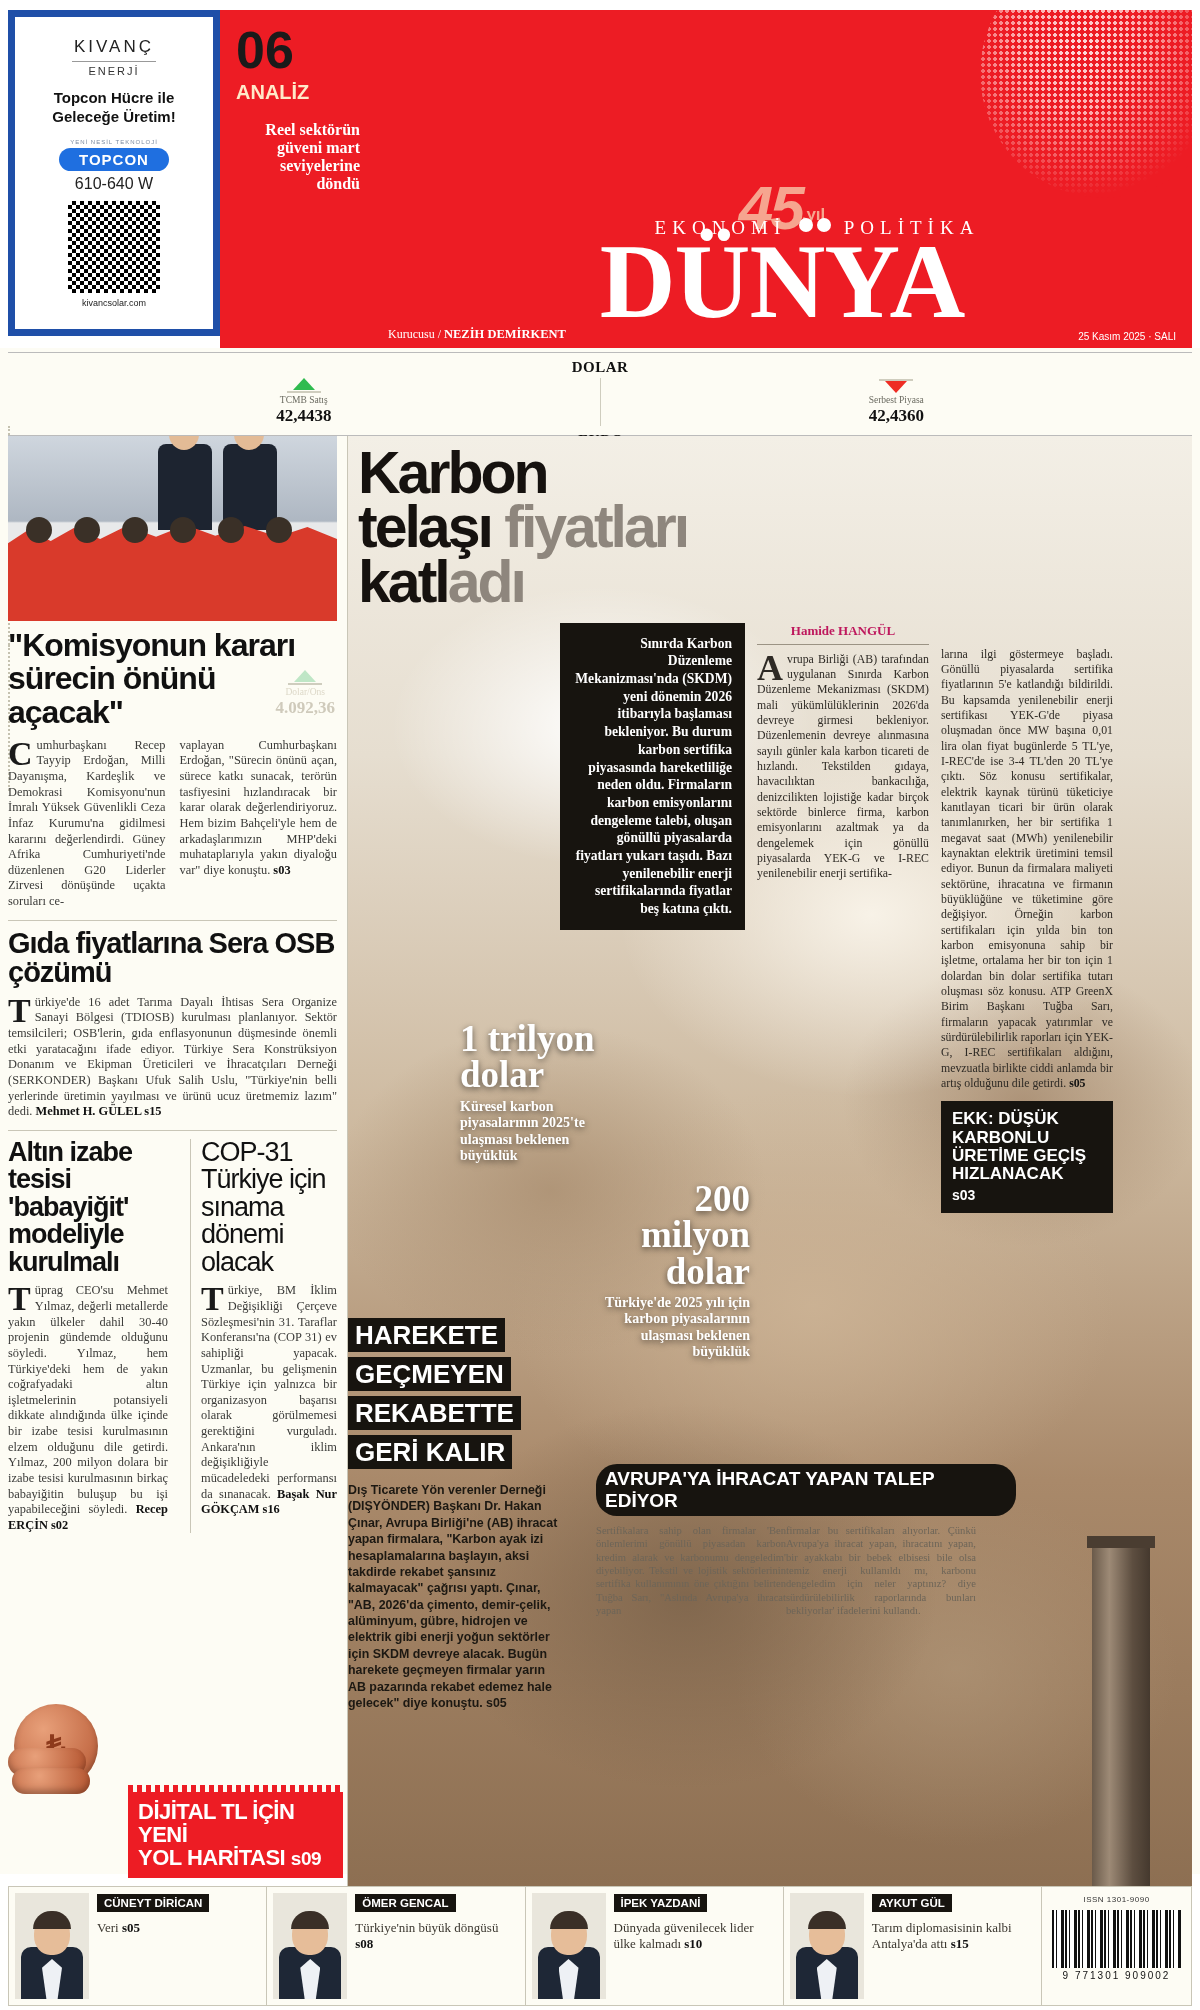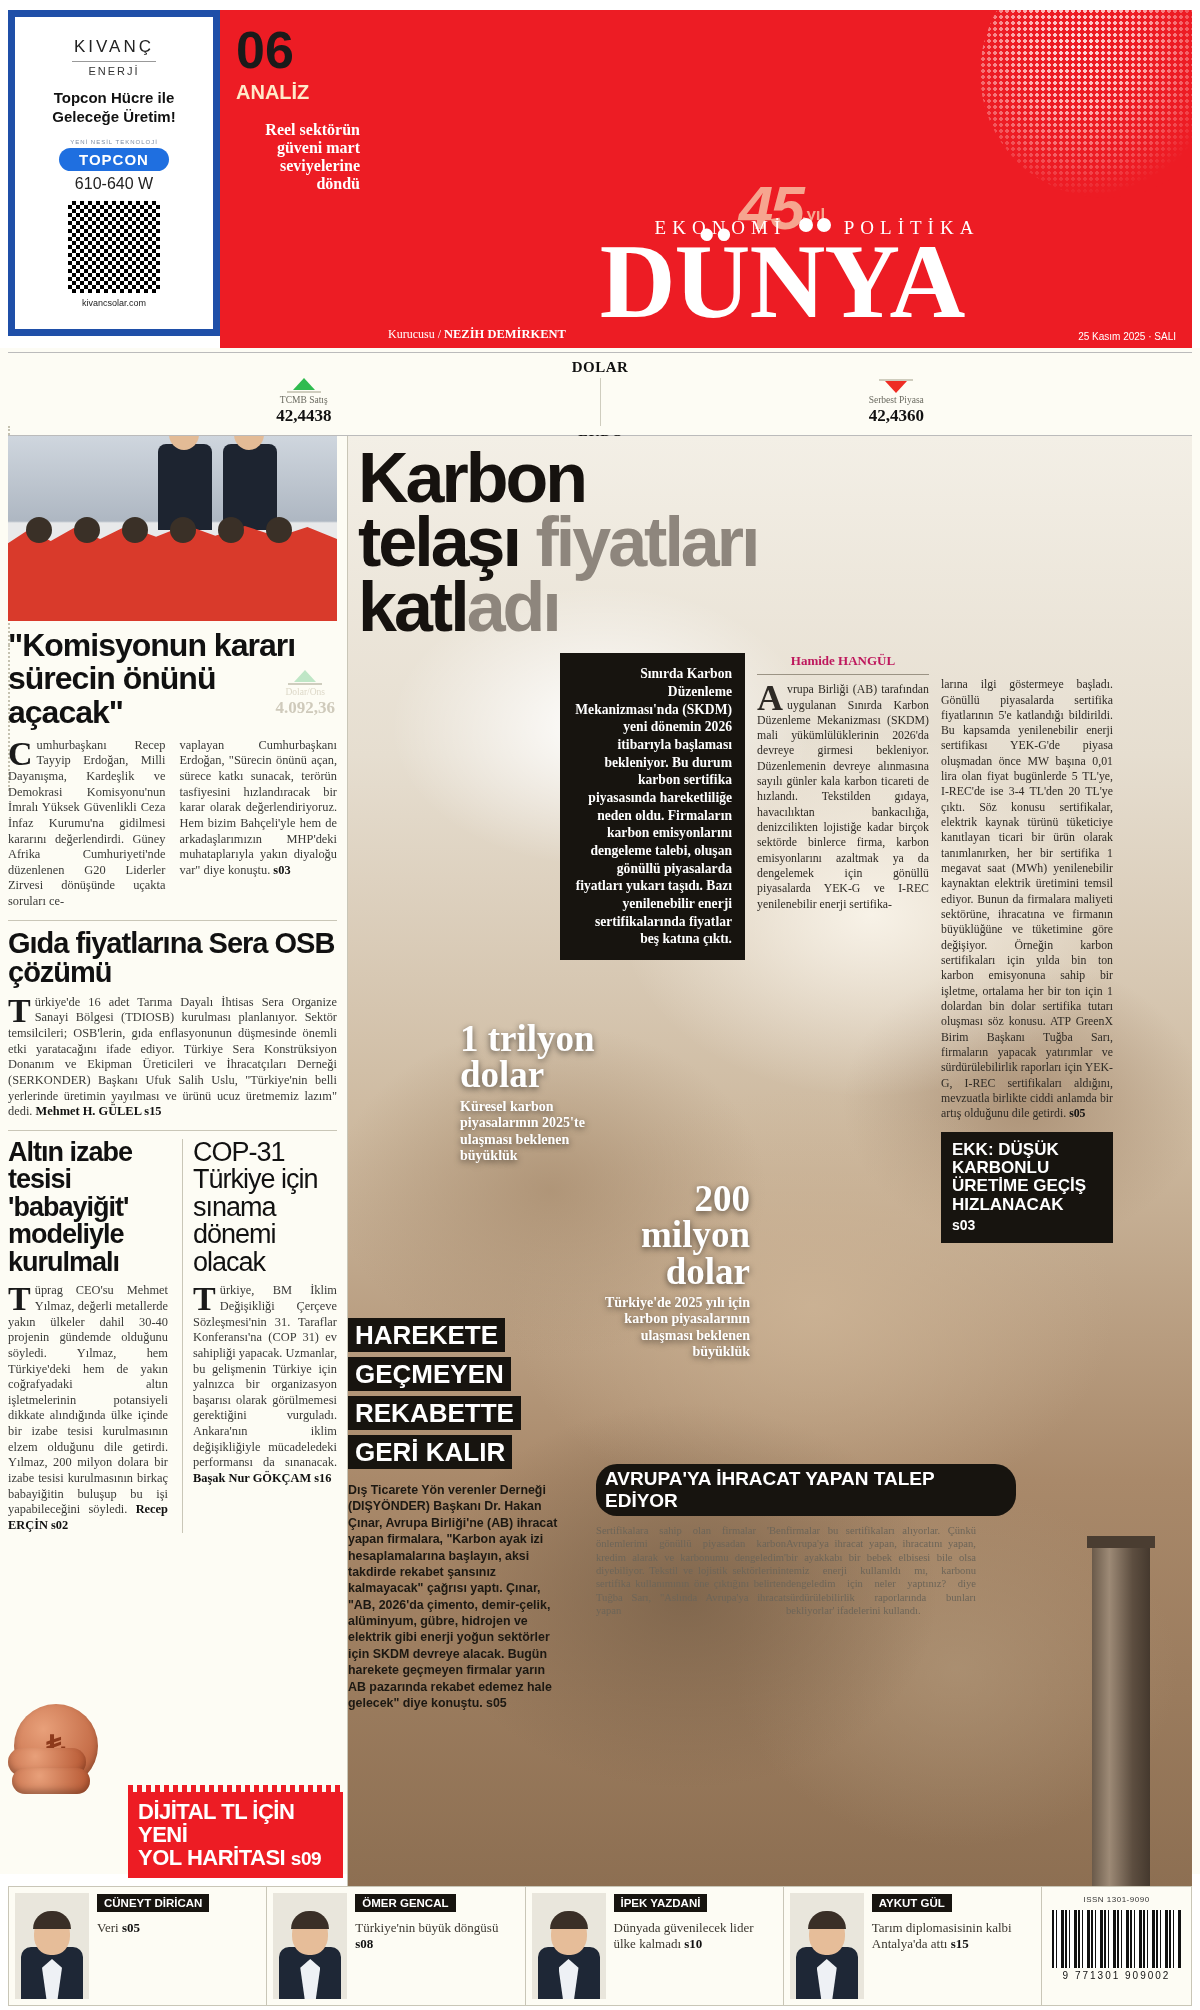--- a/index.html
+++ b/index.html
@@ -97,21 +97,21 @@
   .twocol { column-count:2; column-gap:14px; margin-top:9px; }
   .bodytext { font-family:"Liberation Serif",serif; font-size:12.4px; line-height:1.26; color:#3a3a38; text-align:justify;}
   .bodytext .dropcap { float:left; font-size:34px; line-height:.78; font-weight:bold; padding:3px 4px 0 0; color:#1a1a1a;}
   .ref { font-weight:bold; color:#111; }
   .hr { border-top:1px solid #c9c6b7; margin:10px 0 8px;}
 
   .story-head { font-family:"Liberation Sans",sans-serif; font-weight:bold; font-size:29px; line-height:1.02;
                 color:#111; letter-spacing:-1px;}
   .story-head.sm { font-size:27px; }
 
-  .lowerleft { display:flex; gap:14px; margin-top:8px;}
+  .lowerleft { display:flex; gap:22px; margin-top:8px;}
   .ll-a { width:160px; }
   .ll-b { flex:1; border-left:1px solid #c9c6b7; padding-left:10px; }
 
   .coin-art { position:absolute; left:0; bottom:92px; width:170px;height:150px; pointer-events:none;}
   .coin { position:absolute; border-radius:50%; background:radial-gradient(circle at 35% 30%,#e8a07a,#b3532e);
           box-shadow:inset 0 -4px 6px rgba(0,0,0,.25); }
   .coin span{ position:absolute; inset:0; display:flex; align-items:center; justify-content:center;
               font-family:"Liberation Sans",sans-serif; font-weight:bold; color:#8d3a1c;}
 
   .digital-tl { position:absolute; left:120px; bottom:8px; width:215px; background:#ed1c24; color:#fff;
@@ -132,21 +132,21 @@
             radial-gradient(ellipse 340px 260px at 40% 80%, rgba(120,96,72,.78), transparent 74%),
             radial-gradient(ellipse 300px 240px at 72% 85%, rgba(176,150,120,.7), transparent 74%),
             linear-gradient(#f3efe6 0%, #e6ded0 22%, #cdb99f 48%, #a9896a 72%, #8d6f52 100%);
   }
   .chimney { position:absolute; right:42px; bottom:0; width:58px; height:340px;
              background:linear-gradient(90deg,#6a5a4a,#9d8a76 30%,#5d4e40 70%,#45392e);}
   .chimney:after{ content:""; position:absolute; top:-10px;left:-5px;right:-5px;height:12px;background:#4a3d31;}
 
   .rtext { position:relative; z-index:2; }
 
-  .mainhead { font-family:"Liberation Sans",sans-serif; font-weight:bold; font-size:70px; line-height:.92;
+  .mainhead { font-family:"Liberation Sans",sans-serif; font-weight:bold; font-size:59px; line-height:.92;
               color:#16120f; letter-spacing:-3px; padding-top:10px; }
   .mainhead .f { color:#8e867d; }
 
   .r-grid { display:flex; margin-top:14px; gap:12px; }
   .r-c1 { width:190px; }
   .r-c2 { width:185px; }
   .r-c3 { width:172px; }
 
   .blackbox { background:#17140f; color:#fff; padding:12px 13px; font-family:"Liberation Serif",serif;
               font-weight:bold; font-size:13.6px; line-height:1.3; text-align:right; }

